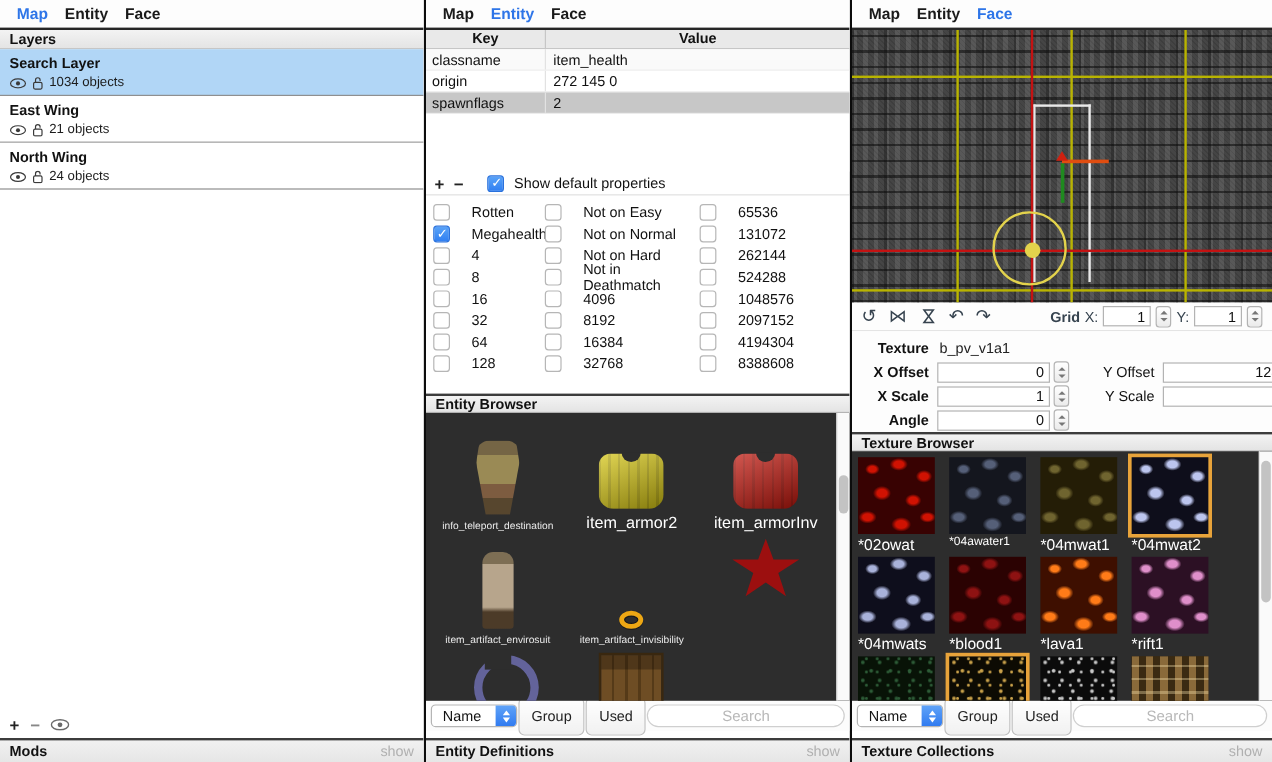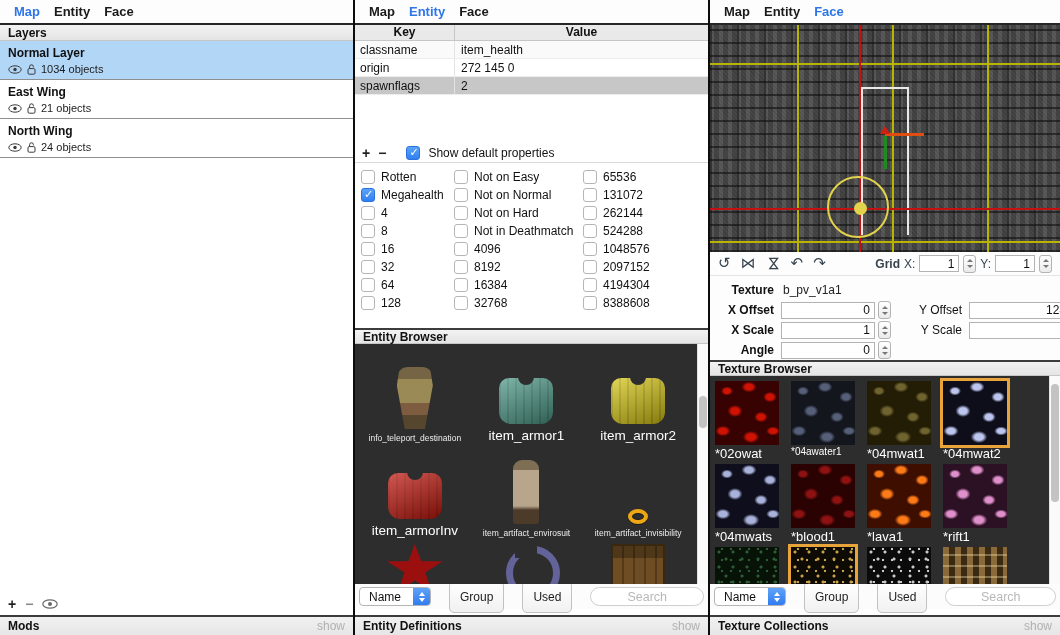--- a/index.html
+++ b/index.html
@@ -52,21 +52,21 @@
 .cb{width:14px;height:14px;flex:none;display:inline-block;position:relative;background:#fff;border:1px solid #b6b6b6;border-radius:3px}
 .cb.on{background:linear-gradient(#59a3f8,#3180f2);border-color:#2a72dd}
 .cb.on::after{content:"✓";position:absolute;left:2px;top:-1px;color:#fff;font-size:11px;font-weight:bold;font-family:"DejaVu Sans",sans-serif}
 
 
 .flags{height:165px;flex:none;display:flex;padding:7px 6px 0;background:#fff}
 .fcol{display:flex;flex-direction:column;gap:4px}
 .fcol.c1{width:93px}
 .fcol.c2{width:129px}
 .fcol.c3{flex:1}
-.flag{display:flex;align-items:center;gap:6px;height:14px}
+.flag{display:flex;align-items:center;gap:18px;height:14px}
 
 
 .browse-wrap{position:relative;flex:none;background:#2d2d2d;overflow:hidden}
 .browse-wrap.ent{height:240px}
 .browse-wrap.tex{height:208px}
 .sb{position:absolute;top:0;bottom:0;right:0;width:11px;background:#fafafa;border-left:1px solid #e2e2e2}
 .sb .thumb{position:absolute;left:1px;width:8px;border-radius:4px;background:#c3c3c3}
 
 .egrid{display:grid;grid-template-columns:repeat(3,1fr);grid-auto-rows:95px;padding:4px 14px 0 4px;color:#fff}
 .ecell{display:flex;flex-direction:column;align-items:center;justify-content:flex-end;gap:4px;overflow:visible}
@@ -81,21 +81,21 @@
 .sprite[data-shape="soldier"]{width:36px;height:62px;background:linear-gradient(#756545 0 12px,var(--c,#9a8a55) 12px 36px,#7d5c40 36px 48px,#57462e 48px);border-radius:11px 11px 4px 4px;clip-path:polygon(8% 0,92% 0,100% 30%,78% 100%,22% 100%,0 30%)}
 .sprite[data-shape="suit"]{width:26px;height:64px;background:linear-gradient(#7d6e54 0 10px,var(--c,#b7a58c) 10px 46px,#4c3b28 50px);border-radius:9px 9px 3px 3px}
 .sprite[data-shape="ring"]{width:20px;height:15px;border:4px solid var(--c,#eda714);border-radius:50%;box-shadow:inset 0 0 0 1px rgba(0,0,0,.45),0 1px 0 rgba(0,0,0,.4)}
 .sprite[data-shape="pentagram"]{width:58px;height:52px;background:var(--c,#9c0f0f);clip-path:polygon(50% 0%,61% 33%,98% 33%,68% 55%,79% 92%,50% 70%,21% 92%,32% 55%,2% 33%,39% 33%)}
 .sprite[data-shape="rune"]{width:42px;height:46px}
 .sprite[data-shape="rune"]::before{content:"";position:absolute;left:1px;top:2px;width:40px;height:40px;border:7px solid var(--c,#63639a);border-radius:50%}
 .sprite[data-shape="rune"]::after{content:"";position:absolute;top:-3px;left:10px;width:22px;height:17px;background:#2d2d2d}
 .sprite[data-shape="chest"]{width:54px;height:44px;background:repeating-linear-gradient(90deg,#6e4d24 0 9px,#553a18 9px 11px);border:2px solid #39270f;box-shadow:inset 0 12px 0 rgba(0,0,0,.28)}
 
 
-.ctrlbar{height:25px;flex:none;display:flex;align-items:center;gap:18px;padding:0 4px;background:#fcfcfc}
+.ctrlbar{height:25px;flex:none;display:flex;align-items:center;gap:1px;padding:0 4px;background:#fcfcfc}
 .dropdown{display:flex;height:19px;border:1px solid #b5b5b5;border-radius:4px;overflow:hidden;background:#fff;align-items:center}
 .dd-label{padding:0 12px 0 9px;font-size:12px}
 .dd-cap{width:17px;height:19px;background:linear-gradient(#62a5f8,#2e79f0);display:flex;flex-direction:column;align-items:center;justify-content:center;gap:2px}
 .tri{width:0;height:0;border-left:3px solid transparent;border-right:3px solid transparent}
 .tri.up{border-bottom:4px solid #fff}
 .tri.down{border-top:4px solid #fff}
 .btn{height:19px;padding:15px 10px;border:1px solid #c2c2c2;border-radius:5px;background:linear-gradient(#fff,#f1f1f1);font-size:12px;display:flex;align-items:center;color:#222}
 .search{flex:1;min-width:0;height:19px;border:1px solid #cfcfcf;border-radius:10px;font-size:12.5px;text-align:center;color:#404040;background:#fff;outline:none;font-family:inherit}
 .search::placeholder{color:#b8b8b8}
 
@@ -165,21 +165,21 @@
     <div class="tabs">
       <span class="tab active">Map</span>
       <span class="tab">Entity</span>
       <span class="tab">Face</span>
     </div>
     <div class="section-bar">
       <span>Layers</span>
     </div>
 
     <div class="layer-row sel">
-      <div class="layer-name">Normal Layer</div>
+      <div class="layer-name">Search Layer</div>
       <div class="layer-meta">
         <svg class="ico" width="14" height="9" viewBox="0 0 14 9">
             <ellipse cx="7" cy="4.5" rx="6.2" ry="3.7" fill="none" stroke="#3a3a3a"></ellipse>
             <circle cx="7" cy="4.5" r="1.7" fill="#3a3a3a"></circle>
           </svg>
         <svg class="ico" width="9" height="11" viewBox="0 0 9 11">
             <rect x="1" y="4.6" width="7" height="5.6" rx="1.2" fill="none" stroke="#3a3a3a"></rect>
             <path d="M2.6 4.6 V2.7 a1.9 1.9 0 0 1 3.8 0 V3.4" fill="none" stroke="#3a3a3a"></path>
           </svg>
         <span>1034 objects</span>
@@ -372,24 +372,20 @@
 
     <div class="section-bar dark-top">
       <span>Entity Browser</span>
     </div>
 
     <div class="browse-wrap ent">
       <div class="egrid">
         <div class="ecell">
           <div class="sprite" data-shape="soldier" style="--c: #9a8a55;"></div>
           <div class="elabel small">info_teleport_destination</div>
-        </div>
-        <div class="ecell">
-          <div class="sprite" data-shape="armor" style="--c: #4d9a88;"></div>
-          <div class="elabel">item_armor1</div>
         </div>
         <div class="ecell">
           <div class="sprite" data-shape="armor" style="--c: #d6c613;"></div>
           <div class="elabel">item_armor2</div>
         </div>
         <div class="ecell">
           <div class="sprite" data-shape="armor" style="--c: #c2170d;"></div>
           <div class="elabel">item_armorInv</div>
         </div>
         <div class="ecell">

